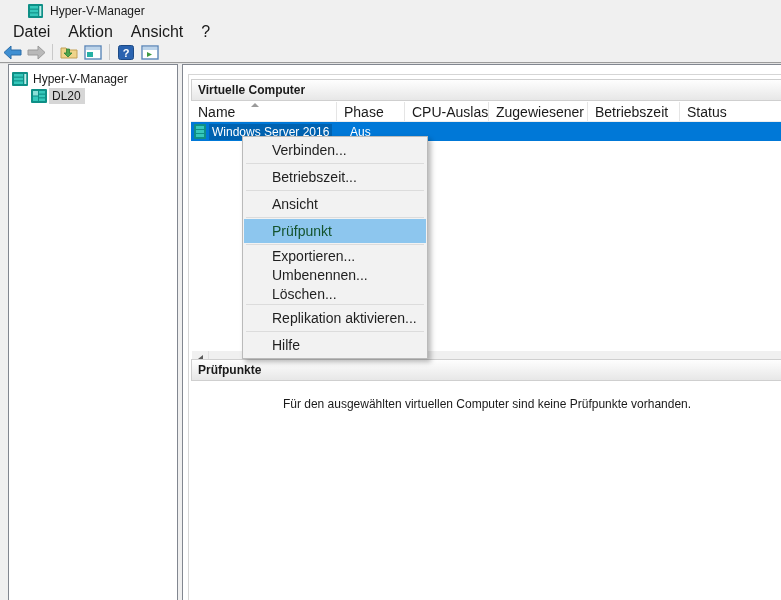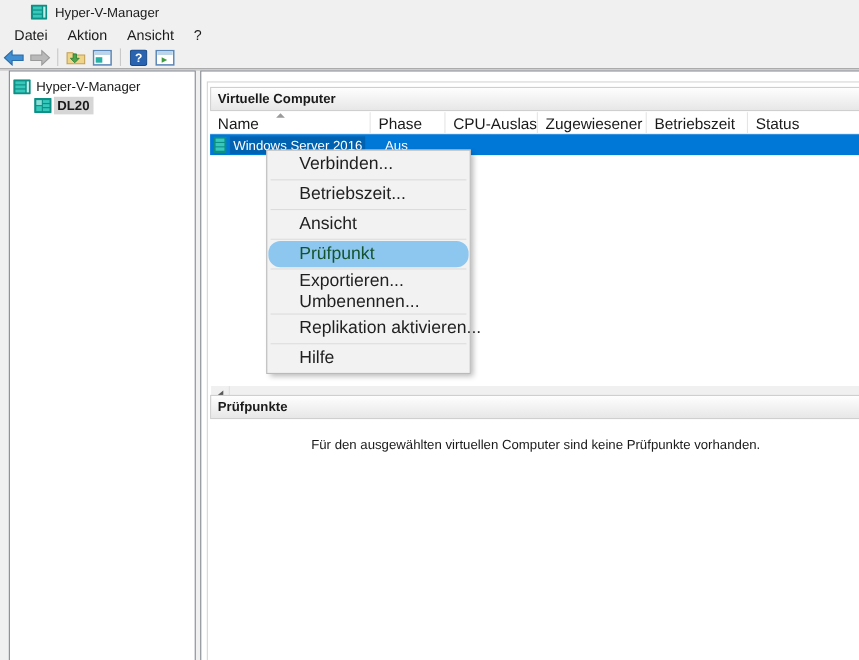--- a/index.html
+++ b/index.html
@@ -12,36 +12,36 @@
     font-size:12px;
   }
 
   
   .titlebar { position:absolute; left:0; top:0; width:781px; height:22px; background:#f0f0f0; display:flex; align-items:center; }
   .titlebar .app-icon { width:15px; height:14px; margin-left:28px; margin-right:7px; }
   .titlebar .title-text { font-size:12px; color:#1a1a1a; }
 
   
   .menubar { position:absolute; left:0; top:22px; width:781px; height:19px; display:flex; align-items:center; background:#f0f0f0; }
-  .menubar .menu-item { padding:2px 9px; font-size:13px; color:#1a1a1a; cursor:default; }
+  .menubar .menu-item { padding:2px 9px; font-size:16px; color:#1a1a1a; cursor:default; }
   .menubar .menu-item:first-child { margin-left:4px; }
 
   
   .toolbar { position:absolute; left:0; top:41px; width:781px; height:22px; display:flex; align-items:center; background:#f0f0f0; }
   .tb-btn { width:22px; height:20px; display:flex; align-items:center; justify-content:center; margin:0 1px; }
   .tb-sep { width:1px; height:16px; background:#c9c9c9; margin:0 4px; }
   .toolbar-border { position:absolute; left:0; top:62px; width:781px; height:2px; background:#9b9b9b; border-bottom:1px solid #e3e3e3; }
 
   
   .tree-pane { position:absolute; left:8px; top:64px; width:170px; bottom:-4px; background:#ffffff; border:1px solid #828790; }
   .tree-row { position:absolute; height:17px; display:flex; align-items:center; }
   .tree-root { left:3px; top:5px; }
   .tree-child { left:22px; top:22px; }
   .tree-label { font-size:12px; padding:1px 4px 1px 3px; white-space:nowrap; }
-  .tree-child .tree-label { background:#d6d6d6;font-weight:bold; }
+  .tree-child .tree-label { background:#d6d6d6; }
   .tree-icon { width:16px; height:14px; margin-right:2px; flex:0 0 auto; }
 
   
   .right-panel { position:absolute; left:182px; top:64px; right:-2px; bottom:-4px; background:#ffffff; border:1px solid #828790; }
   .content-inner { position:absolute; left:5px; top:9px; right:-2px; bottom:-2px; border:1px solid #d6d6d6; background:#ffffff; }
 
   .group-header { position:absolute; left:2px; right:0; height:22px;
     background:linear-gradient(#fefefe,#e7e7e7); border:1px solid #cfcfcf;
     display:flex; align-items:center; padding-left:6px; font-weight:bold; font-size:12px; color:#1a1a1a; }
   .vm-header { top:4px; }
@@ -70,21 +70,21 @@
   .hscroll .scroll-btn { width:16px; height:15px; background:#f0f0f0; display:flex; align-items:center; justify-content:center; }
   .scroll-left-glyph { width:0; height:0; border-top:4px solid transparent; border-bottom:4px solid transparent; border-right:5px solid #5a5a5a; }
   .hscroll .scroll-track { flex:1; background:#f0f0f0; border-left:1px solid #e0e0e0; }
 
   
   .cp-message { position:absolute; left:2px; right:0; top:322px; text-align:center; font-size:12px; color:#1a1a1a; }
 
   
   .context-menu { position:absolute; left:242px; top:136px; width:186px; background:#f2f2f2;
     border:1px solid #bababa; box-shadow:3px 3px 5px rgba(0,0,0,0.28); z-index:10; padding:1px; }
-  .cm-item { display:flex; align-items:center; padding-left:28px; font-size:16px; color:#1f1f1f; white-space:nowrap;border-radius:11px; }
+  .cm-item { display:flex; align-items:center; padding-left:28px; font-size:14px; color:#1f1f1f; white-space:nowrap; }
   .cm-tall { height:24px; }
   .cm-short { height:19px; }
   .cm-sep { height:1px; background:#dcdcdc; margin:1px 2px; }
   .cm-highlight { background:#8dc6ee; color:#14532d; }
 
   svg { display:block; }
 </style>
 </head>
 <body>
 
@@ -229,17 +229,18 @@
   <div class="cm-item cm-tall">Verbinden...</div>
   <div class="cm-sep"></div>
   <div class="cm-item cm-tall">Betriebszeit...</div>
   <div class="cm-sep"></div>
   <div class="cm-item cm-tall">Ansicht</div>
   <div class="cm-sep"></div>
   <div class="cm-item cm-tall cm-highlight">Prüfpunkt</div>
   <div class="cm-sep"></div>
   <div class="cm-item cm-short">Exportieren...</div>
   <div class="cm-item cm-short">Umbenennen...</div>
+  <div class="cm-item cm-short">Löschen...</div>
   <div class="cm-sep"></div>
   <div class="cm-item cm-tall">Replikation aktivieren...</div>
   <div class="cm-sep"></div>
   <div class="cm-item cm-tall">Hilfe</div>
 </div>
 
 </body></html>

